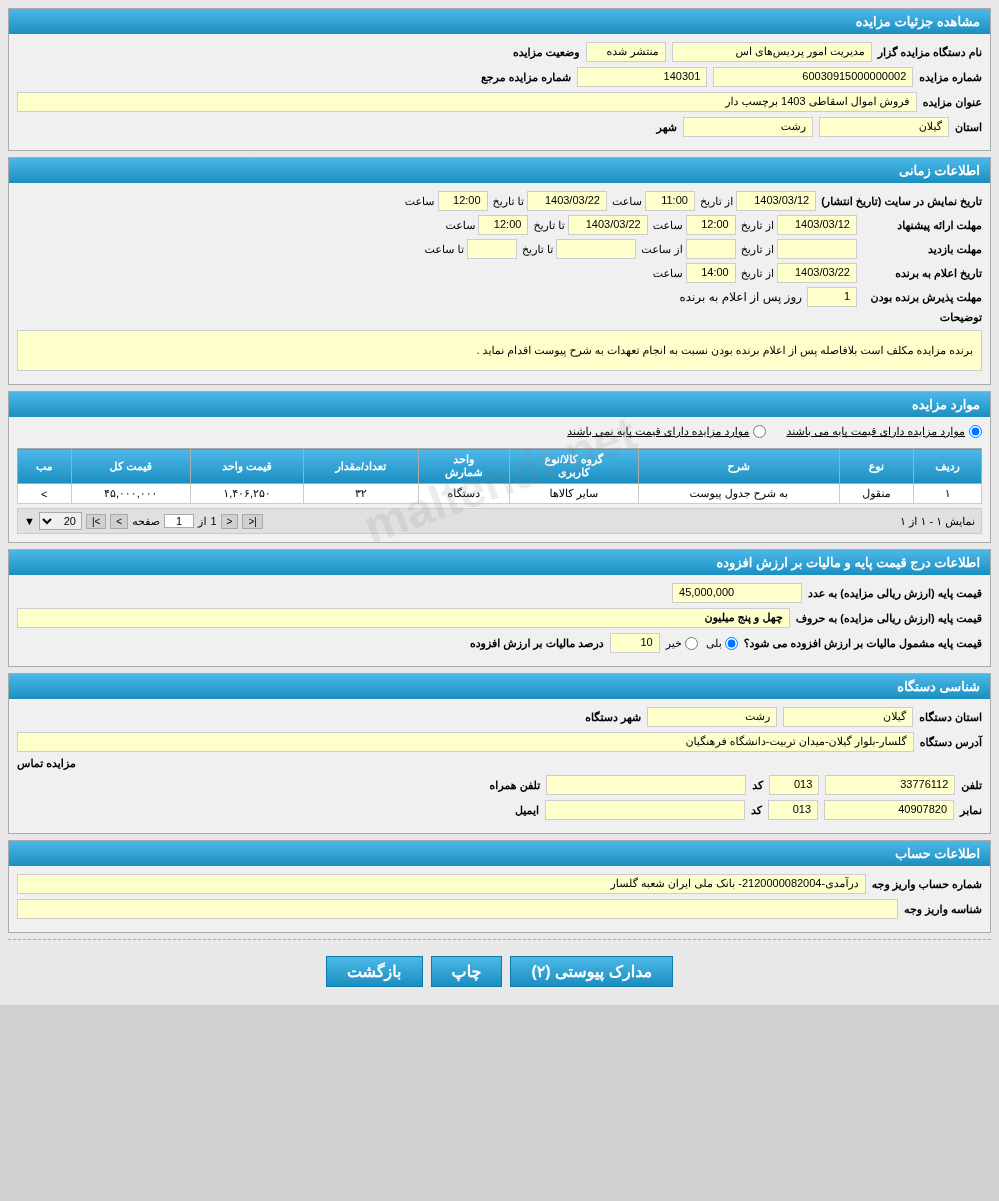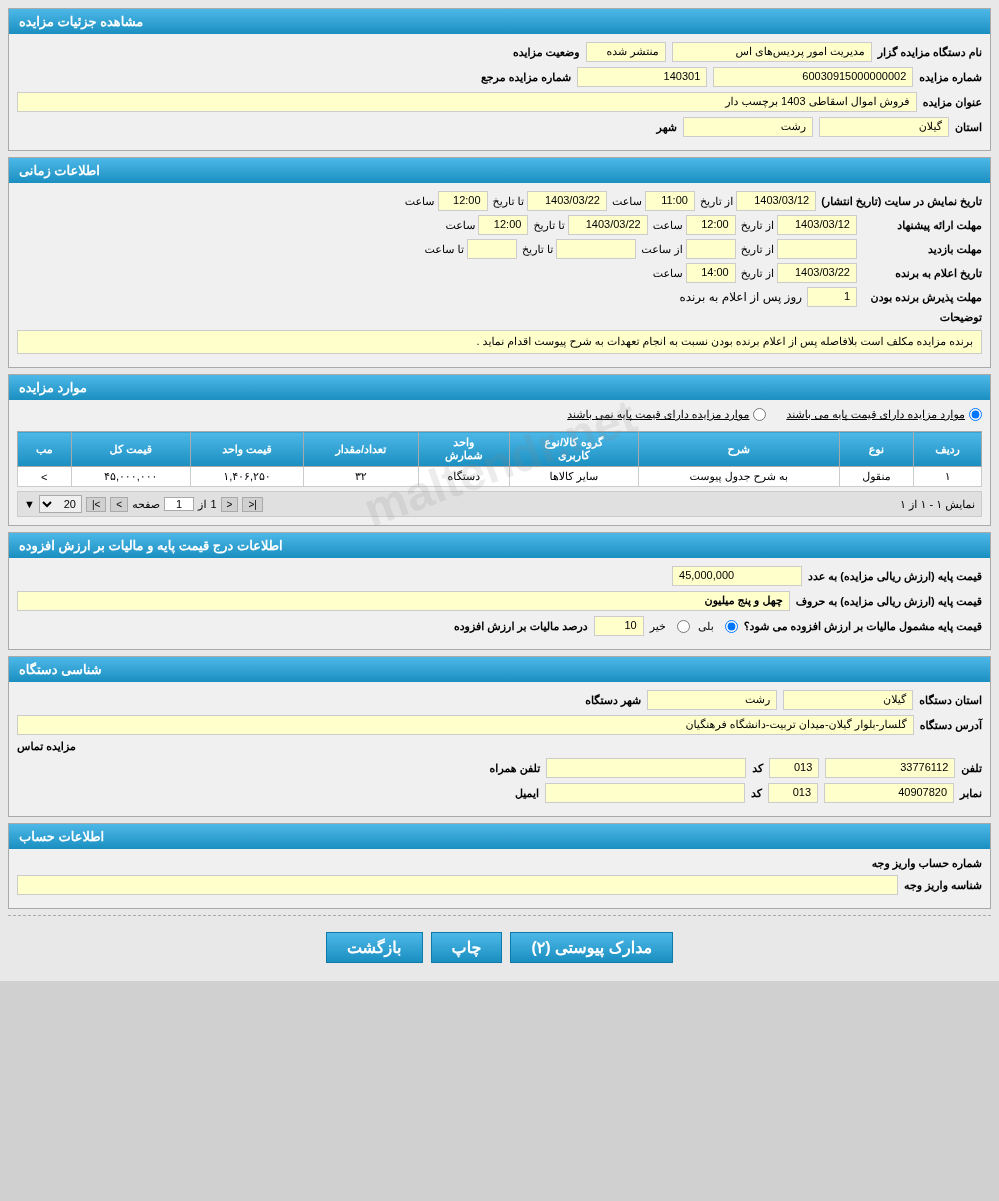--- a/index.html
+++ b/index.html
@@ -19,21 +19,21 @@
     .section {
       margin-bottom: 6px;
       border: 1px solid #aaa;
     }
     .section-header {
       background: linear-gradient(to bottom, #4db8e8, #1a8fc0);
       color: #fff;
       font-weight: bold;
       font-size: 13px;
       padding: 5px 10px;
-      text-align: left;
+      text-align: right;
     }
     .section-body {
       background: #f0f0f0;
       padding: 8px;
     }
     .form-row {
       display: flex;
       align-items: center;
       margin-bottom: 5px;
       gap: 6px;
@@ -107,25 +107,25 @@
       padding: 1px 5px;
       cursor: pointer;
       font-size: 10px;
     }
     .pager-select {
       border: 1px solid #aaa;
       font-size: 11px;
       padding: 1px;
     }
     .radio-group { display: flex; align-items: center; gap: 8px; font-size: 11px; }
-    .radio-item { display: flex; align-items: center; gap: 11px; }
+    .radio-item { display: flex; align-items: center; gap: 3px; }
     .desc-box {
       background: #ffffcc;
       border: 1px solid #ccc;
-      padding: 4px 8px;
+      padding: 13px 8px;
       font-size: 11px;
       width: 100%;
       min-height: 24px;
     }
     
     .moared-radio-row {
       display: flex;
       align-items: center;
       gap: 20px;
       margin-bottom: 6px;
@@ -437,20 +437,21 @@
     </div>
   </div>
 
   <div class="section">
     <div class="section-header">
       <span>اطلاعات حساب</span>
     </div>
     <div class="section-body">
       <div class="form-row">
         <span class="form-label">شماره حساب واریز وجه</span>
+        <span class="form-value" style="flex:1">درآمدی-2120000082004- بانک ملی ایران شعبه گلسار</span>
       </div>
       <div class="form-row">
         <span class="form-label">شناسه واریز وجه</span>
         <span class="form-value" style="flex:1"></span>
       </div>
     </div>
   </div>
 
   <hr class="dashed">
 

